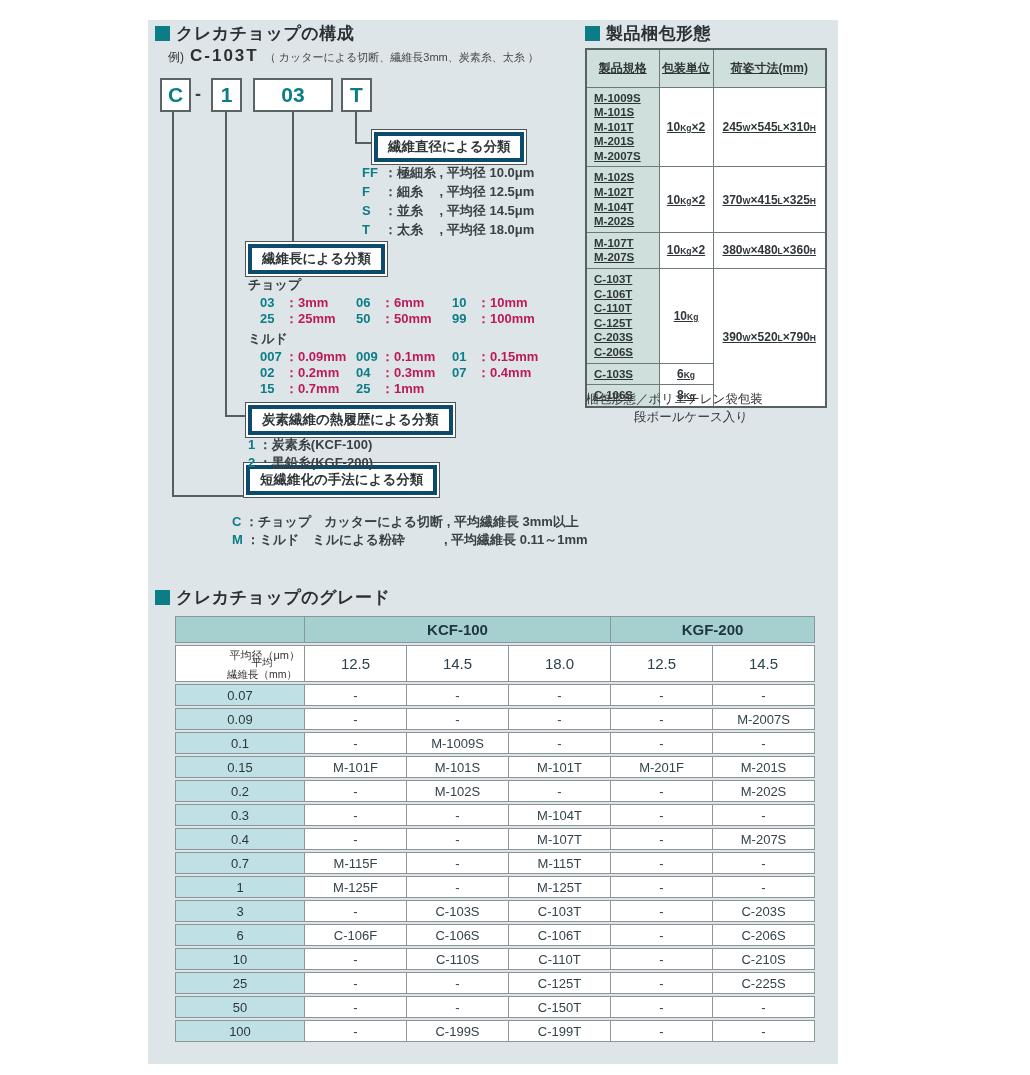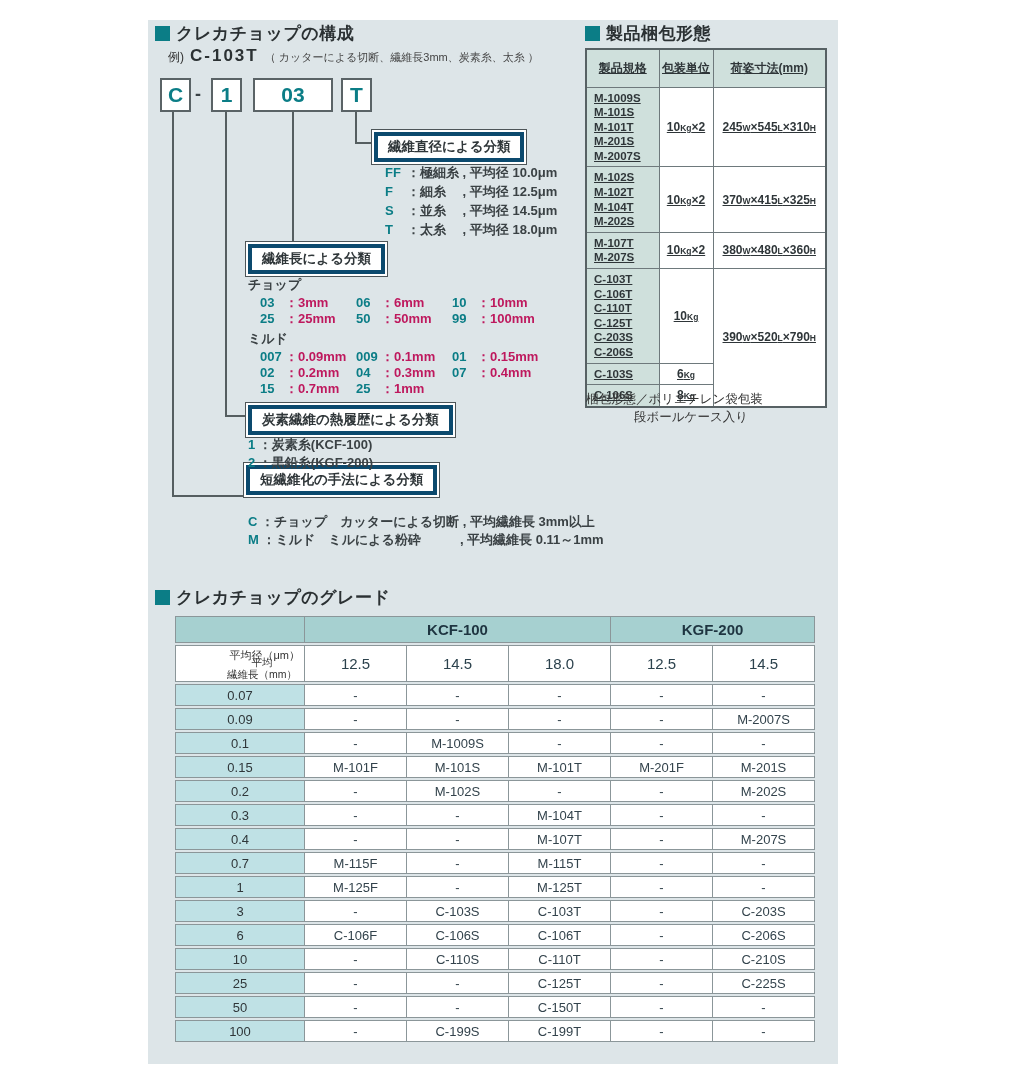--- a/index.html
+++ b/index.html
@@ -114,21 +114,21 @@
   <div class="label-box" style="left:245px;top:241px;">
     <div class="inner">繊維長による分類</div>
   </div>
   <div class="label-box" style="left:245px;top:402px;">
     <div class="inner">炭素繊維の熱履歴による分類</div>
   </div>
   <div class="label-box" style="left:243px;top:462px;">
     <div class="inner">短繊維化の手法による分類</div>
   </div>
 
-  <div class="cls-list" id="fiber-diameter-list" style="left:385px;top:163px;">
+  <div class="cls-list" id="fiber-diameter-list" style="left:362px;top:163px;">
       <div><span class="code" style="min-width: 22px;">FF</span><span class="txt">：極細糸 , 平均径 10.0μm</span></div>
       <div><span class="code" style="min-width: 22px;">F</span><span class="txt">：細糸　 , 平均径 12.5μm</span></div>
       <div><span class="code" style="min-width: 22px;">S</span><span class="txt">：並糸　 , 平均径 14.5μm</span></div>
       <div><span class="code" style="min-width: 22px;">T</span><span class="txt">：太糸　 , 平均径 18.0μm</span></div>
     </div>
   <div class="abs" id="fiber-length-list" style="left:248px;top:273px;">
       <div class="len-group-label">チョップ</div>
       <div class="len-row">
         <span class="len-cell"><span class="code">03</span><span class="val">：3mm</span></span>
         <span class="len-cell"><span class="code">06</span><span class="val">：6mm</span></span>
@@ -152,21 +152,21 @@
       </div>
       <div class="len-row">
         <span class="len-cell"><span class="code">15</span><span class="val">：0.7mm</span></span>
         <span class="len-cell"><span class="code">25</span><span class="val">：1mm</span></span>
       </div>
     </div>
   <div class="abs" id="heat-history-list" style="left:248px;top:436px;">
       <div class="pair-row"><span class="code">1 </span><span class="txt">：炭素糸(KCF-100)</span></div>
       <div class="pair-row"><span class="code">2 </span><span class="txt">：黒鉛糸(KGF-200)</span></div>
     </div>
-  <div class="abs" id="method-list" style="left:248px;top:513px;">
+  <div class="abs" id="method-list" style="left:232px;top:513px;">
       <div class="pair-row"><span class="code">C </span><span class="txt">：チョップ　カッターによる切断 , 平均繊維長 3mm以上</span></div>
       <div class="pair-row"><span class="code">M </span><span class="txt">：ミルド　ミルによる粉砕　　　, 平均繊維長 0.11～1mm</span></div>
     </div>
 
   <div class="abs sec-title" style="left:585px;top:22px;">
     <span class="sq"></span>
     <span>製品梱包形態</span>
   </div>
 
   <div class="abs" style="left:585px;top:48px;">

